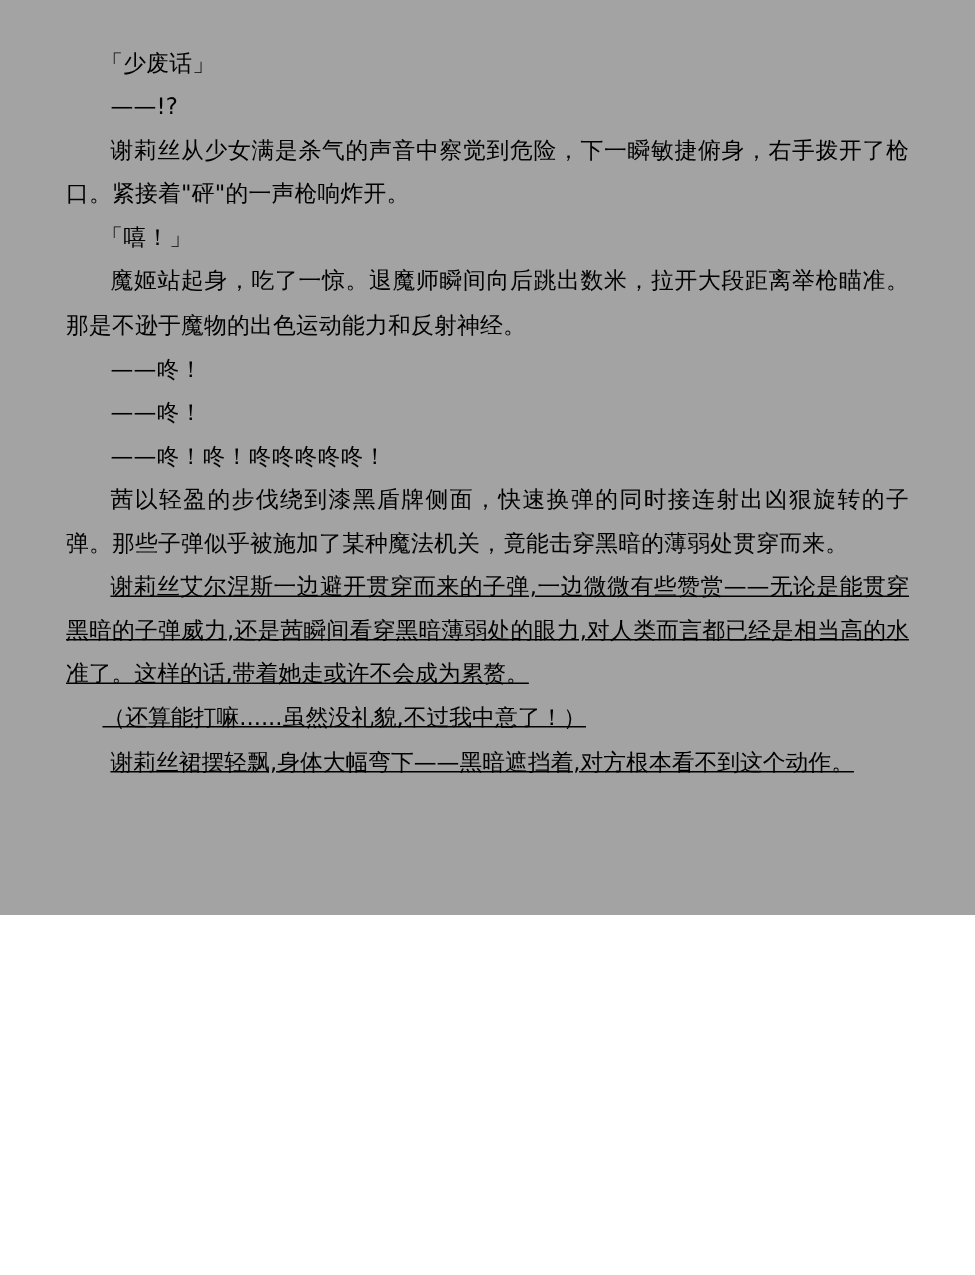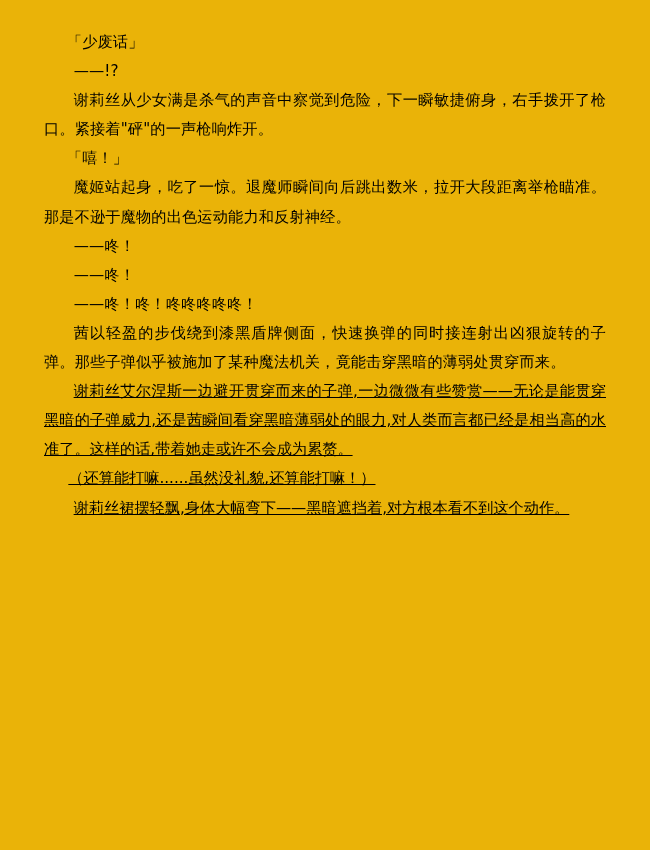--- a/index.html
+++ b/index.html
@@ -8,24 +8,24 @@
   }
   body {
     width: 650px;
     height: 850px;
     background: #ffffff;
     font-family: "DejaVu Sans", sans-serif;
   }
   .page {
     position: relative;
     width: 650px;
-    height: 850px;
+    height: 610px;
     box-sizing: border-box;
     padding: 28px 44px 24px 44px;
-    background: #eab308;
+    background: #a3a3a3;
     overflow: hidden;
   }
   .body-text {
     font-family: "DejaVu Sans", sans-serif;
     font-size: 15.2px;
     line-height: 29.1px;
     color: #000000;
     text-align: justify;
     text-justify: inter-character;
     letter-spacing: 0.15px;
@@ -59,17 +59,17 @@
     <p class="ind-bracket">「少废话」</p>
     <p class="ind-dash">——!?</p>
     <p class="ind1">谢莉丝从少女满是杀气的声音中察觉到危险，下一瞬敏捷俯身，右手拨开了枪口。紧接着"砰"的一声枪响炸开。</p>
     <p class="ind-bracket">「嘻！」</p>
     <p class="ind1">魔姬站起身，吃了一惊。退魔师瞬间向后跳出数米，拉开大段距离举枪瞄准。那是不逊于魔物的出色运动能力和反射神经。</p>
     <p class="ind-dash">——咚！</p>
     <p class="ind-dash">——咚！</p>
     <p class="ind-dash">——咚！咚！咚咚咚咚咚！</p>
     <p class="ind1">茜以轻盈的步伐绕到漆黑盾牌侧面，快速换弹的同时接连射出凶狠旋转的子弹。那些子弹似乎被施加了某种魔法机关，竟能击穿黑暗的薄弱处贯穿而来。</p>
     <p class="ind1 tight">谢莉丝艾尔涅斯一边避开贯穿而来的子弹,一边微微有些赞赏——无论是能贯穿黑暗的子弹威力,还是茜瞬间看穿黑暗薄弱处的眼力,对人类而言都已经是相当高的水准了。这样的话,带着她走或许不会成为累赘。</p>
-    <p class="ind-paren tight">（还算能打嘛......虽然没礼貌,还算能打嘛！）</p>
+    <p class="ind-paren tight">（还算能打嘛......虽然没礼貌,不过我中意了！）</p>
     <p class="ind1 tight">谢莉丝裙摆轻飘,身体大幅弯下——黑暗遮挡着,对方根本看不到这个动作。</p>
 
   </div>
 </div>
 
 </body></html>

